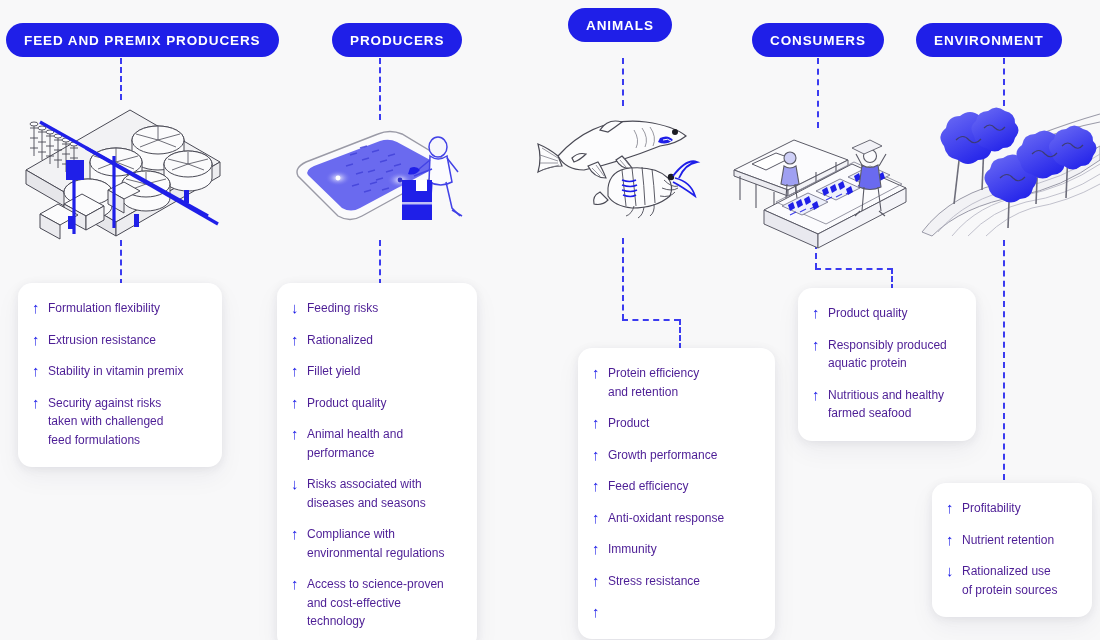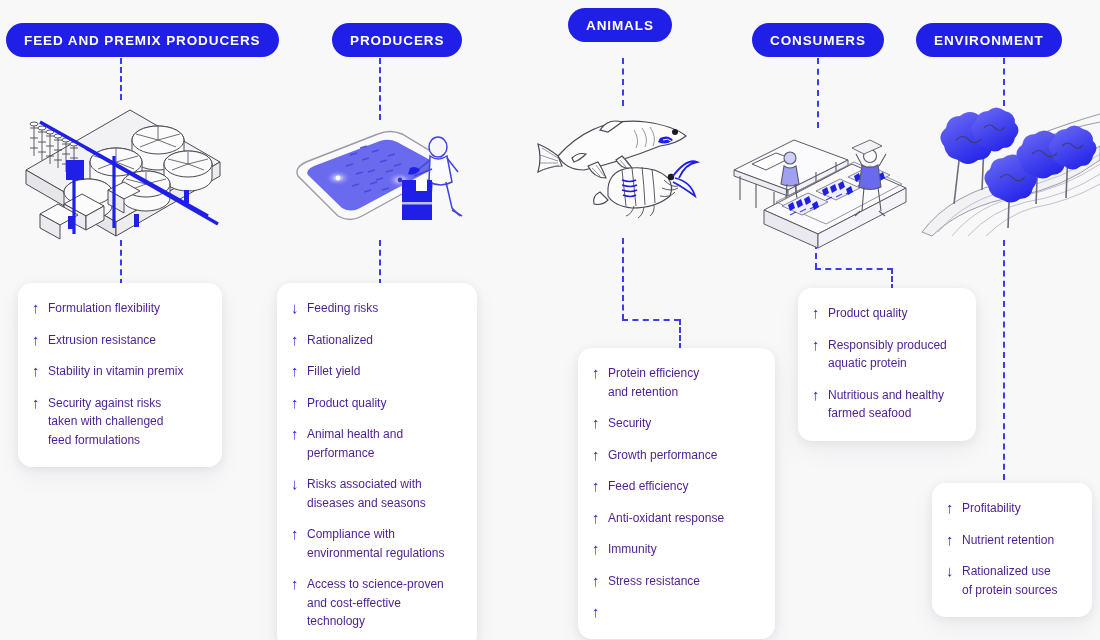--- a/index.html
+++ b/index.html
@@ -425,21 +425,21 @@
   </div>
 
   <div class="card" style="left:578px; top:348px; width:197px;">
     <div class="row">
       <span class="arrow">↑</span>
       <span class="rowtext">Protein efficiency
 and retention</span>
     </div>
     <div class="row">
       <span class="arrow">↑</span>
-      <span class="rowtext">Security</span>
+      <span class="rowtext">Product</span>
     </div>
     <div class="row">
       <span class="arrow">↑</span>
       <span class="rowtext">Growth performance</span>
     </div>
     <div class="row">
       <span class="arrow">↑</span>
       <span class="rowtext">Feed efficiency</span>
     </div>
     <div class="row">

